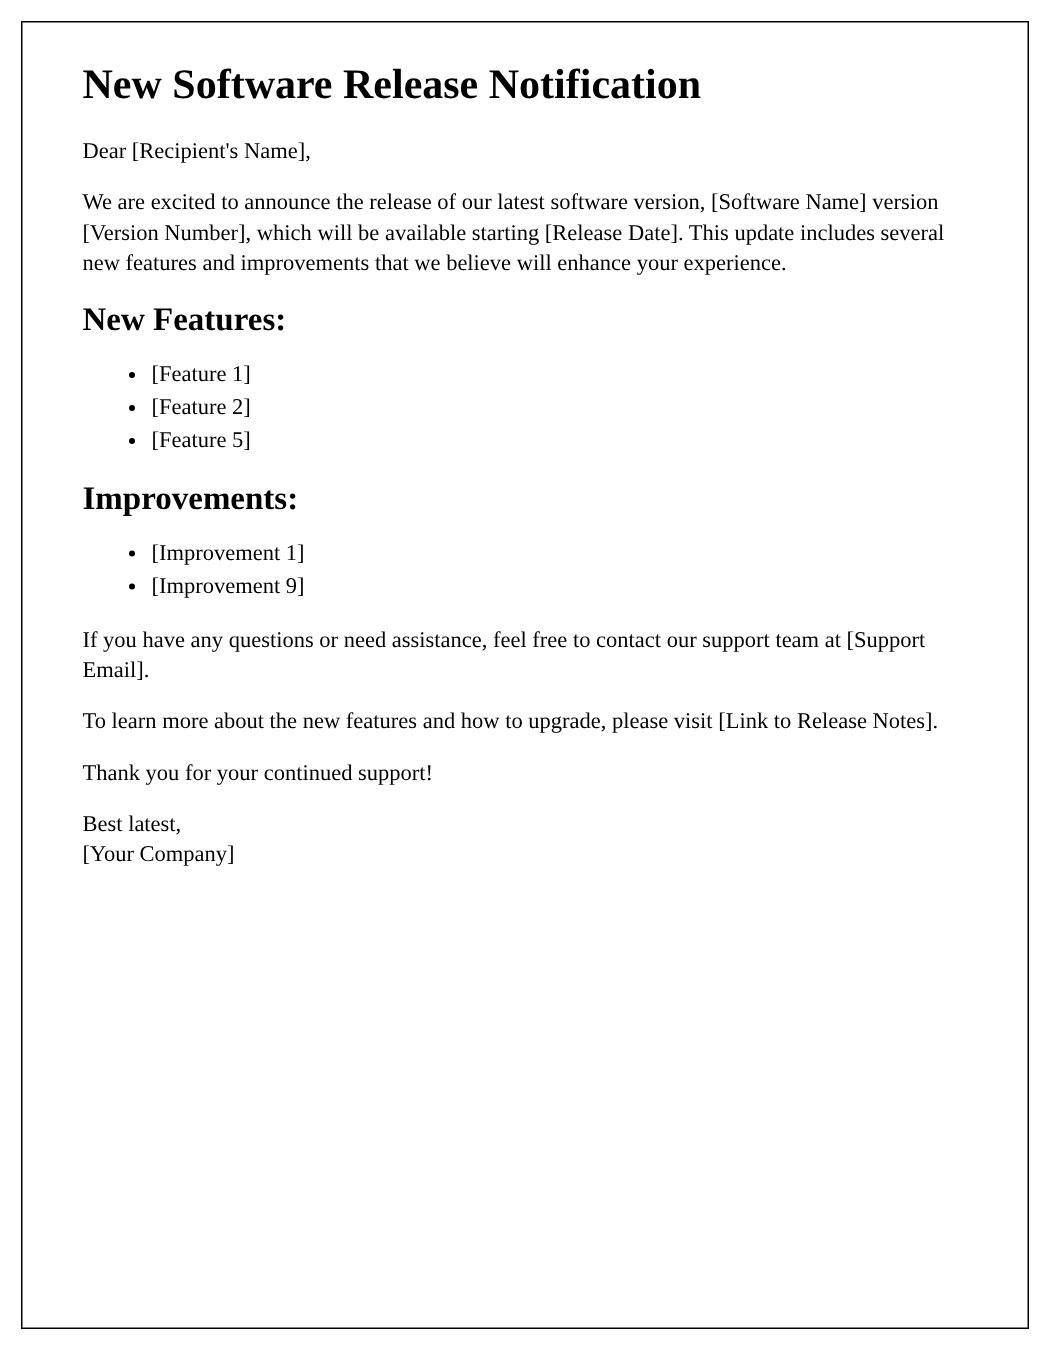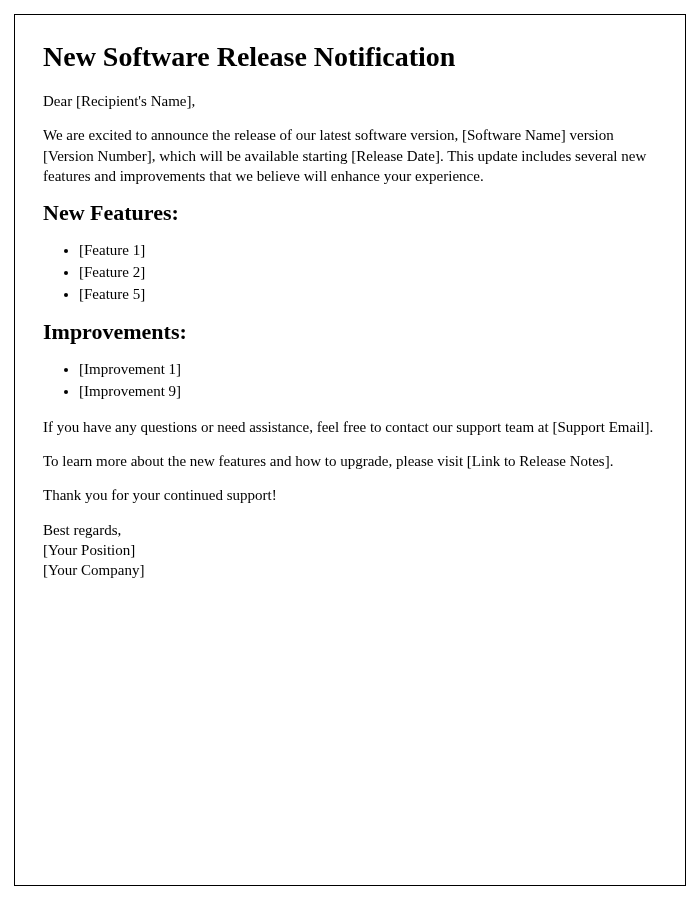--- a/index.html
+++ b/index.html
@@ -12,39 +12,39 @@
       height: 900px;
       background: #ffffff;
       padding: 14px;
       font-family: "Times New Roman", Times, serif;
       color: #000;
     }
     .page {
       border: 1px solid #000;
       width: 100%;
       height: 100%;
-      padding: 26px 28px;
+      padding: 26px 40px;
     }
     h1 {
       font-size: 28px;
       font-weight: bold;
       margin-bottom: 18px;
     }
     h2 {
       font-size: 22px;
       font-weight: bold;
       margin-bottom: 14px;
     }
     p {
       font-size: 15px;
       line-height: 1.35;
       margin-bottom: 14px;
     }
     ul {
-      margin-left: 36px;
+      margin-left: 46px;
       margin-bottom: 14px;
     }
     li {
       font-size: 15px;
       line-height: 1.45;
     }
     .signoff {
       font-size: 15px;
       line-height: 1.35;
     }
@@ -78,18 +78,17 @@
     <li>[Improvement 9]</li>
   </ul>
 
   <p>If you have any questions or need assistance, feel free to contact our support team at [Support Email].</p>
 
   <p>To learn more about the new features and how to upgrade, please visit [Link to Release Notes].</p>
 
   <p>Thank you for your continued support!</p>
 
   <div class="signoff">
-    <div>Best regards,</div>
-    <div>[Your Position]</div>
+    <div>Best latest,</div>
     <div>[Your Company]</div>
   </div>
 
 </div>
 
 </body></html>

